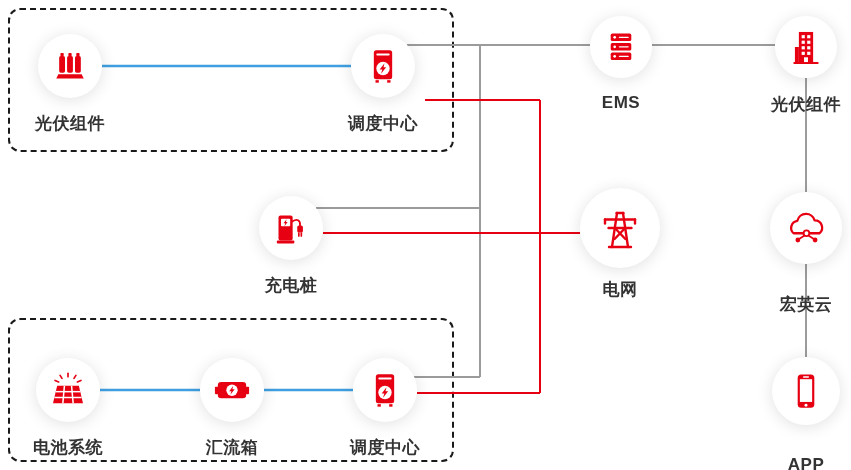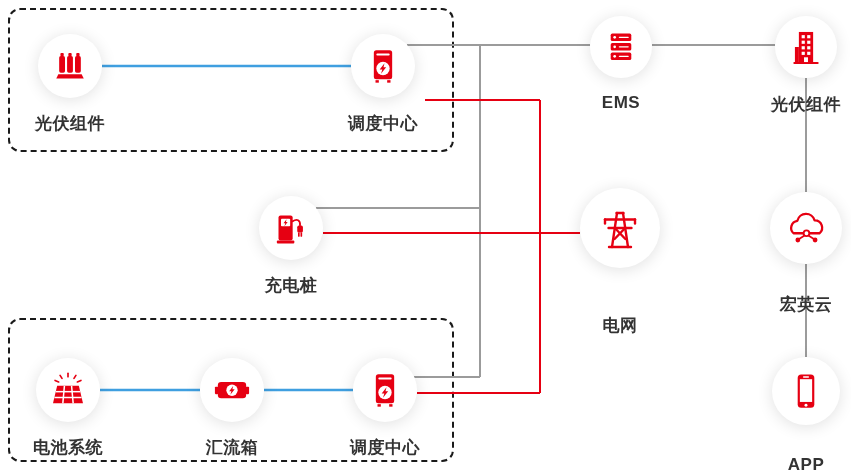--- a/index.html
+++ b/index.html
@@ -218,21 +218,21 @@
           <line x1="9" y1="15.5" x2="39" y2="15.5"></line>
           <line x1="9" y1="15.5" x2="9" y2="19.5"></line>
           <line x1="39" y1="15.5" x2="39" y2="19.5"></line>
           <line x1="12.5" y1="24" x2="35.5" y2="24"></line>
           <path d="M18.8 24 L29.4 35"></path>
           <path d="M29.2 24 L18.6 35"></path>
           <line x1="13" y1="43" x2="35" y2="43"></line>
         </g>
       </svg>
     </div>
-    <div class="label" style="top:50px;margin-top:36px;">电网</div>
+    <div class="label" style="top:50px;">电网</div>
   </div>
 
   <div class="node" style="left:806px; top:228px;">
     <div class="circle" style="width:72px; height:72px;">
       <svg width="46" height="46" viewBox="0 0 48 48">
         <path d="M11 29.5 A7.5 7.5 0 0 1 15 16.5 A9.3 9.3 0 0 1 33 16 A7.6 7.6 0 0 1 38 29.5 Z" fill="none" stroke="var(--accent,#e60012)" stroke-width="2.4" stroke-linejoin="round"></path>
         <line x1="22.5" y1="31.8" x2="16.8" y2="35.4" stroke="var(--accent,#e60012)" stroke-width="1.8"></line>
         <line x1="26.5" y1="31.8" x2="32.2" y2="35.4" stroke="var(--accent,#e60012)" stroke-width="1.8"></line>
         <circle cx="24.5" cy="29.5" r="3" fill="#fff" stroke="var(--accent,#e60012)" stroke-width="2"></circle>
         <circle cx="15.5" cy="36.5" r="2.5" fill="var(--accent,#e60012)"></circle>

